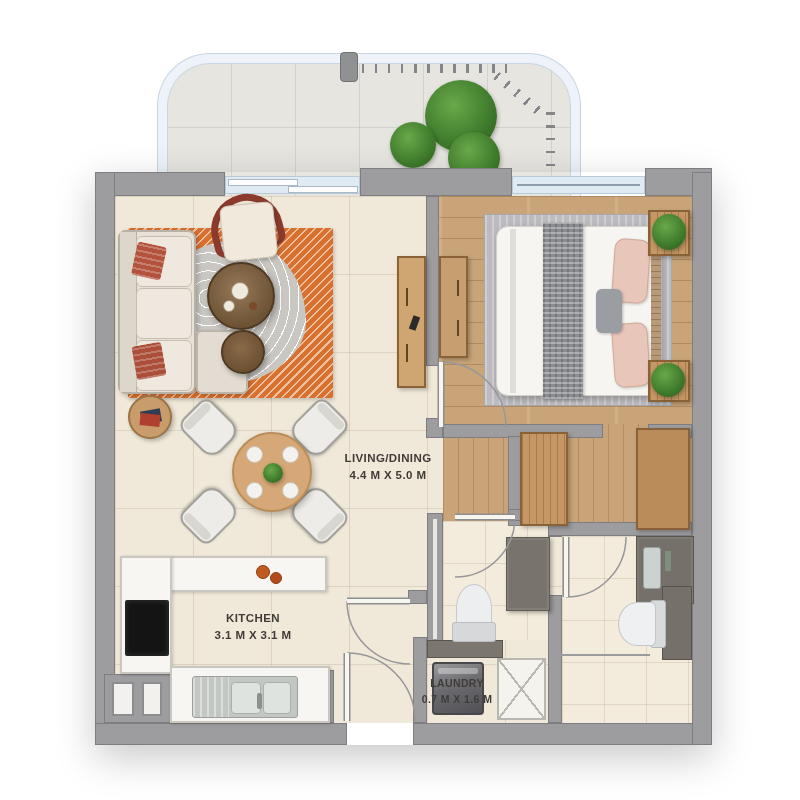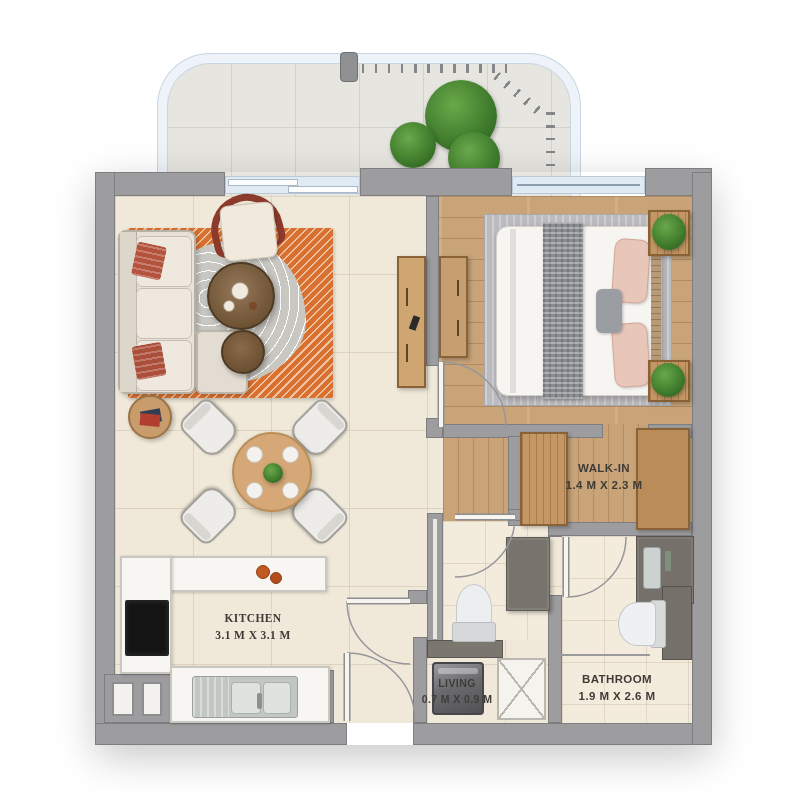--- a/index.html
+++ b/index.html
@@ -242,30 +242,26 @@
       <path d="M566 537 L566 597" stroke="#8e8e91" stroke-width="7"></path>
       <path d="M566 537 L566 597" stroke="#f7f5ef" stroke-width="4"></path>
       <path d="M347 601 L410 601" stroke="#8e8e91" stroke-width="7"></path>
       <path d="M347 601 L410 601" stroke="#f7f5ef" stroke-width="4"></path>
       <path d="M347 653 L347 721" stroke="#8e8e91" stroke-width="7"></path>
       <path d="M347 653 L347 721" stroke="#f7f5ef" stroke-width="4"></path>
       <path d="M558 655 L650 655" stroke="#9b9b9e" stroke-width="2"></path>
     </g>
   </svg>
 
-  <div class="room-label" style="left:604px;top:477px;">
-    <div>WALK-IN</div>
-    <div>1.4 M X 2.3 M</div>
-  </div>
-  <div class="room-label" style="left:253px;top:627px;font-family:Liberation Serif, serif;">
+  <div class="room-label" style="left:388px;top:467px;">
+    <div>LIVING/DINING</div>
+    <div>4.4 M X 5.0 M</div>
+  </div>
+  <div class="room-label" style="left:253px;top:627px;">
     <div>KITCHEN</div>
     <div>3.1 M X 3.1 M</div>
   </div>
   <div class="room-label" style="left:457px;top:692px;font-size:10.5px;">
-    <div>LIVING</div>
-    <div>0.7 M X 0.9 M</div>
-  </div>
-  <div class="room-label" style="left:617px;top:688px;">
-    <div>BATHROOM</div>
-    <div>1.9 M X 2.6 M</div>
+    <div>LAUNDRY</div>
+    <div>0.7 M X 1.6 M</div>
   </div>
 
 </div>
 
 </body></html>

